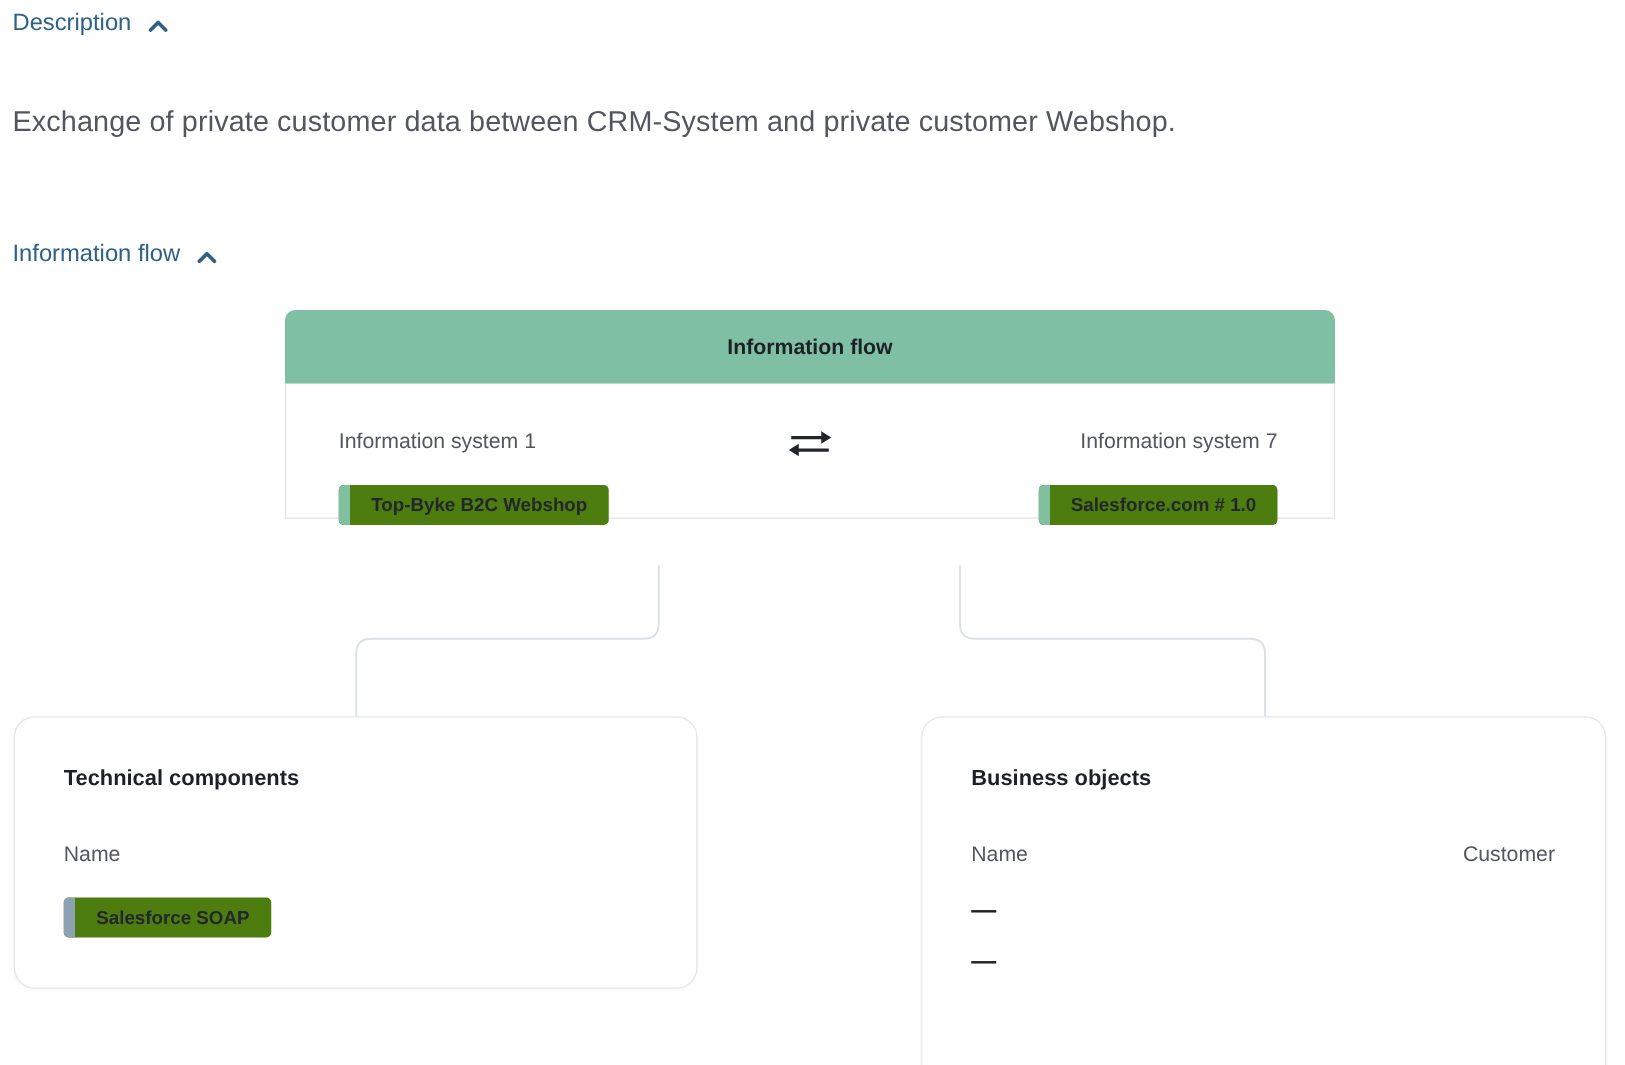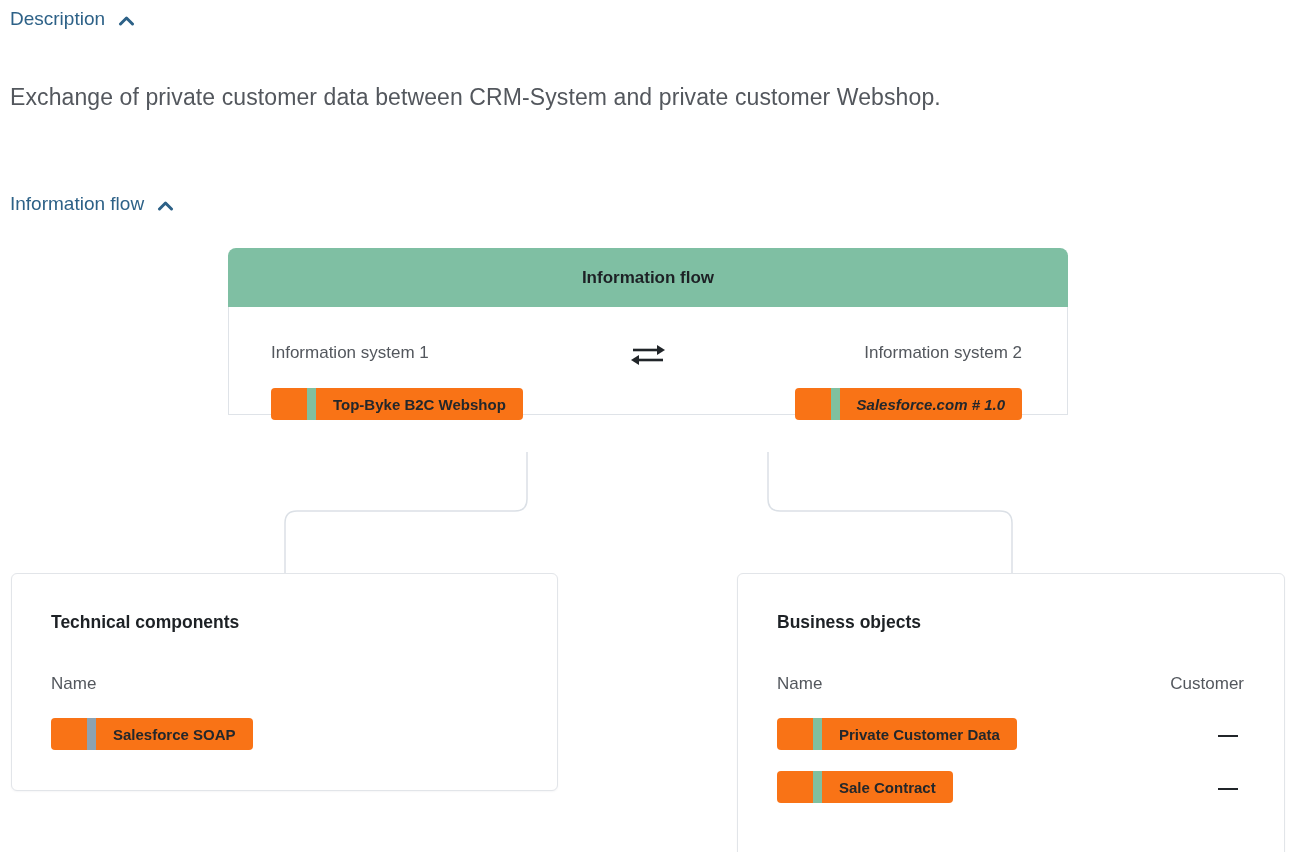--- a/index.html
+++ b/index.html
@@ -23,39 +23,39 @@
     font-size: 17px; font-weight: 700; color: #1d2125; }
   .main-card .card-body { position: relative; height: 108px; background: #fff;
     border-left: 1px solid #dfe3e8; border-right: 1px solid #dfe3e8;
     border-bottom: 1px solid #dfe3e8; }
 
   .sys-col { position: absolute; top: 36px; }
   .sys-col .sys-label { font-size: 17px; color: #53575d; }
   #sys1 { left: 42px; }
   #sys2 { right: 45px; text-align: right; }
   .sys-col .badge { margin-top: 25px; }
-  #sys2 .badge { margin-left: auto; font-style: italic; }
+  #sys2 .badge { margin-left: auto; }
 
   .flow-arrow { position: absolute; left: 50%; top: 34px; transform: translateX(-50%); }
 
   
   .badge { display: inline-flex; align-items: stretch; height: 32px;
-    border-radius: 4px; overflow: hidden; background: #f97316; cursor: pointer; padding-left: 36px; }
+    border-radius: 4px; overflow: hidden; background: #4d7c0f; cursor: pointer; }
   .badge .accent { width: 9px; flex: 0 0 9px; }
   .badge .accent.green { background: #80c09f; }
   .badge .accent.steel { background: #8ca2b2; }
   .badge .blabel { display: flex; align-items: center; padding: 0 17px;
     font-size: 15px; font-weight: 700; color: #23272b; white-space: nowrap; }
 
   
   #connectors { position: absolute; left: 0; top: 452px; }
 
   
   .sub-card { position: absolute; background: #fff; border: 1px solid #e2e5e9;
-    border-radius: 6px; box-shadow: 0 1px 2px rgba(20,30,40,0.04); padding: 38px 40px 0 39px; }
+    border-radius: 17px; box-shadow: 0 1px 2px rgba(20,30,40,0.04); padding: 38px 40px 0 39px; }
   #tc-card { left: 11px; top: 573px; width: 547px; height: 218px; }
   #bo-card { left: 737px; top: 573px; width: 548px; height: 343px; }
 
   .sub-card .card-title { font-size: 17.5px; font-weight: 700; color: #1d2125; }
   .col-headers { display: flex; justify-content: space-between; align-items: flex-end;
     margin-top: 41px; }
   .col-header { font-size: 17px; color: #53575d; }
 
   .row-list { margin-top: 24px; }
   .obj-row { display: flex; justify-content: space-between; align-items: center;
@@ -100,21 +100,21 @@
     <div class="flow-arrow">
       <svg width="36" height="28" viewBox="0 0 36 28">
         <line x1="3" y1="9" x2="28" y2="9" stroke="#212529" stroke-width="2.6"></line>
         <polygon points="27,4 35,9 27,14" fill="#212529"></polygon>
         <line x1="33" y1="19" x2="8" y2="19" stroke="#212529" stroke-width="2.6"></line>
         <polygon points="9,14 1,19 9,24" fill="#212529"></polygon>
       </svg>
     </div>
 
     <div class="sys-col" id="sys2">
-      <div class="sys-label">Information system 2</div>
+      <div class="sys-label">Information system 7</div>
       <div class="badge">
         <span class="accent green"></span>
         <span class="blabel">Salesforce.com # 1.0</span>
       </div>
     </div>
 
   </div>
 </div>
 
 <svg id="connectors" width="1300" height="121" viewBox="0 0 1300 121">
@@ -138,27 +138,19 @@
 </div>
 
 <div class="sub-card" id="bo-card">
   <div class="card-title">Business objects</div>
   <div class="col-headers">
     <div class="col-header">Name</div>
     <div class="col-header">Customer</div>
   </div>
   <div class="row-list">
     <div class="obj-row">
-      <div class="badge">
-        <span class="accent green"></span>
-        <span class="blabel">Private Customer Data</span>
-      </div>
       <div class="direction-cell">—</div>
     </div>
     <div class="obj-row">
-      <div class="badge">
-        <span class="accent green"></span>
-        <span class="blabel">Sale Contract</span>
-      </div>
       <div class="direction-cell">—</div>
     </div>
   </div>
 </div>
 
 </body></html>

